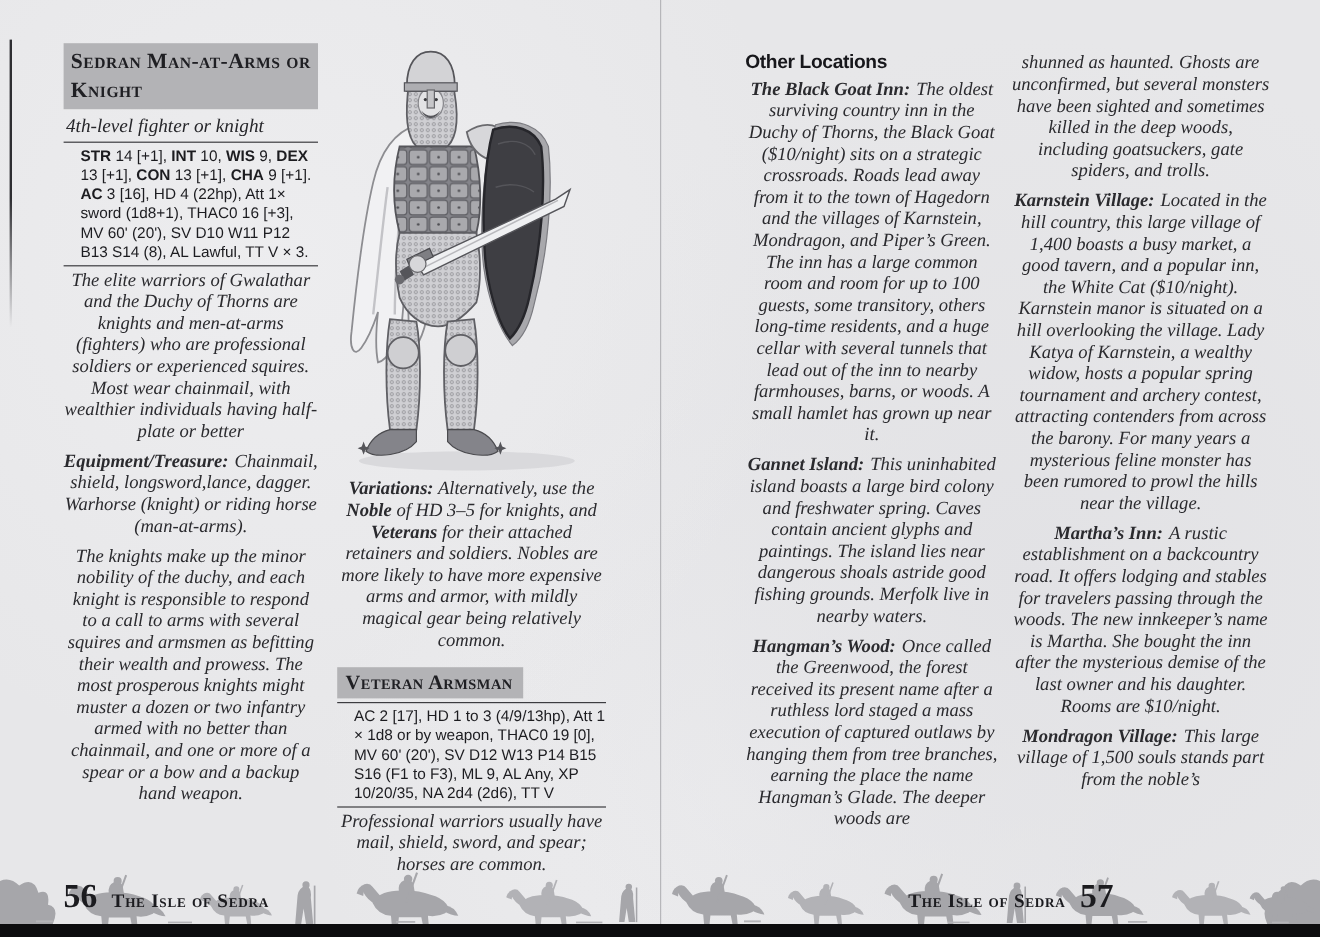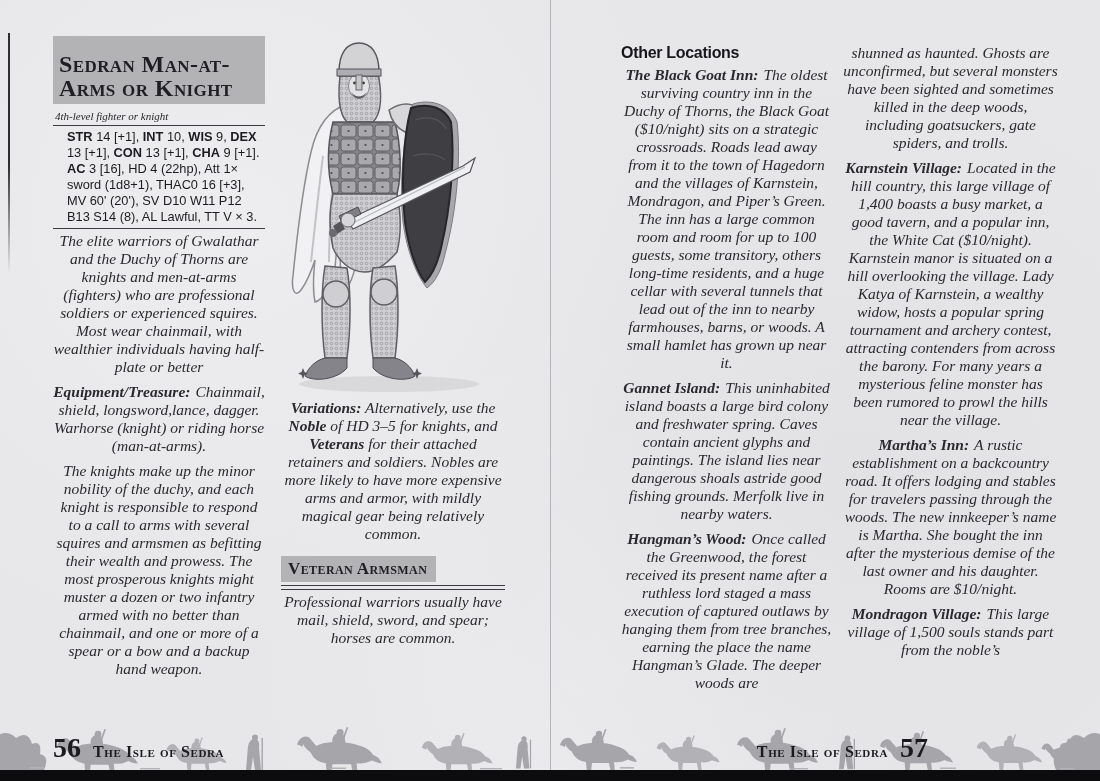--- a/index.html
+++ b/index.html
@@ -16,25 +16,25 @@
     background:linear-gradient(#2e2e32 0%, #2e2e32 55%, rgba(46,46,50,0) 100%);}
   .center-divider{position:absolute; left:550px; top:0; width:1px; height:770px; background:#9b9b9f; opacity:.65;}
 
   .col{position:absolute;}
   .col-l1{left:53px; top:36px; width:212px;}
   .col-l2{left:281px; top:399px; width:224px;}
   .col-r1{left:621px; top:44px; width:211px;}
   .col-r2{left:843px; top:44px; width:215px;}
 
   .mon-head{
-    background:#b3b3b6; color:#1f1f23; padding:16px 6px 4px 6px;
-    font-variant:small-caps; font-weight:700; font-size:24px; line-height:24px; letter-spacing:.4px;
+    background:#b3b3b6; color:#1f1f23; padding:3px 6px 4px 6px;
+    font-variant:small-caps; font-weight:700; font-size:18px; line-height:24px; letter-spacing:.4px;
   }
   .mon-head.small{display:inline-block; font-size:17px; line-height:21px; padding:2px 9px 3px 7px; margin-top:6px;}
-  .mon-sub{font-style:italic; font-size:11px; margin:6px 0 3px 2px; color:#26262a;}
+  .mon-sub{font-style:italic; font-size:16px; margin:6px 0 3px 2px; color:#26262a;}
   .rule{height:0; border-top:1.6px solid #3c3c40; margin:3px 0;}
   .stats{
     font-family:"Liberation Sans", sans-serif; font-size:12.8px; line-height:16px;
     color:#1c1c20; margin:3px 0 3px 14px;
   }
   p.body{font-size:15.5px; line-height:18px; margin:0 0 7px 0; text-align:center;font-style:italic;}
   .lead{font-weight:bold;}
   .lead{margin-right:5px;}
   .lead:empty{margin-right:0;}
   .loc-head{
@@ -128,20 +128,21 @@
       <polygon points="44,200 52,195 56,203 48,208" fill="#55555a"></polygon>
       <circle cx="44" cy="207" r="4" fill="#6a6a6f"></circle>
       <circle cx="59" cy="194" r="7" fill="#d7d7da" stroke="#66666a"></circle>
     </svg>
   </figure>
 
   <section class="col col-l2">
     <p class="body"><span style="font-weight: bold;">Variations:</span><span> Alternatively, use the </span><span style="font-weight: bold;">Noble</span><span> of HD 3–5 for knights, and </span><span style="font-weight: bold;">Veterans</span><span> for their attached retainers and soldiers. Nobles are more likely to have more expensive arms and armor, with mildly magical gear being relatively common.</span></p>
     <div class="mon-head small">Veteran Armsman</div>
     <div class="rule"></div>
+    <p class="stats">AC 2 [17], HD 1 to 3 (4/9/13hp), Att 1 × 1d8 or by weapon, THAC0 19 [0], MV 60' (20'), SV D12 W13 P14 B15 S16 (F1 to F3), ML 9, AL Any, XP 10/20/35, NA 2d4 (2d6), TT V</p>
     <div class="rule"></div>
     <p class="body">Professional warriors usually have mail, shield, sword, and spear; horses are common.</p>
   </section>
 
   <section class="col col-r1">
     <h3 class="loc-head">Other Locations</h3>
     <p class="body"><span class="lead">The Black Goat Inn:</span><span>The oldest surviving country inn in the Duchy of Thorns, the Black Goat ($10/night) sits on a strategic crossroads. Roads lead away from it to the town of Hagedorn and the villages of Karnstein, Mondragon, and Piper’s Green. The inn has a large common room and room for up to 100 guests, some transitory, others long-time residents, and a huge cellar with several tunnels that lead out of the inn to nearby farmhouses, barns, or woods. A small hamlet has grown up near it.</span></p>
     <p class="body"><span class="lead">Gannet Island:</span><span>This uninhabited island boasts a large bird colony and freshwater spring. Caves contain ancient glyphs and paintings. The island lies near dangerous shoals astride good fishing grounds. Merfolk live in nearby waters.</span></p>
     <p class="body"><span class="lead">Hangman’s Wood:</span><span>Once called the Greenwood, the forest received its present name after a ruthless lord staged a mass execution of captured outlaws by hanging them from tree branches, earning the place the name Hangman’s Glade. The deeper woods are</span></p>
   </section>

